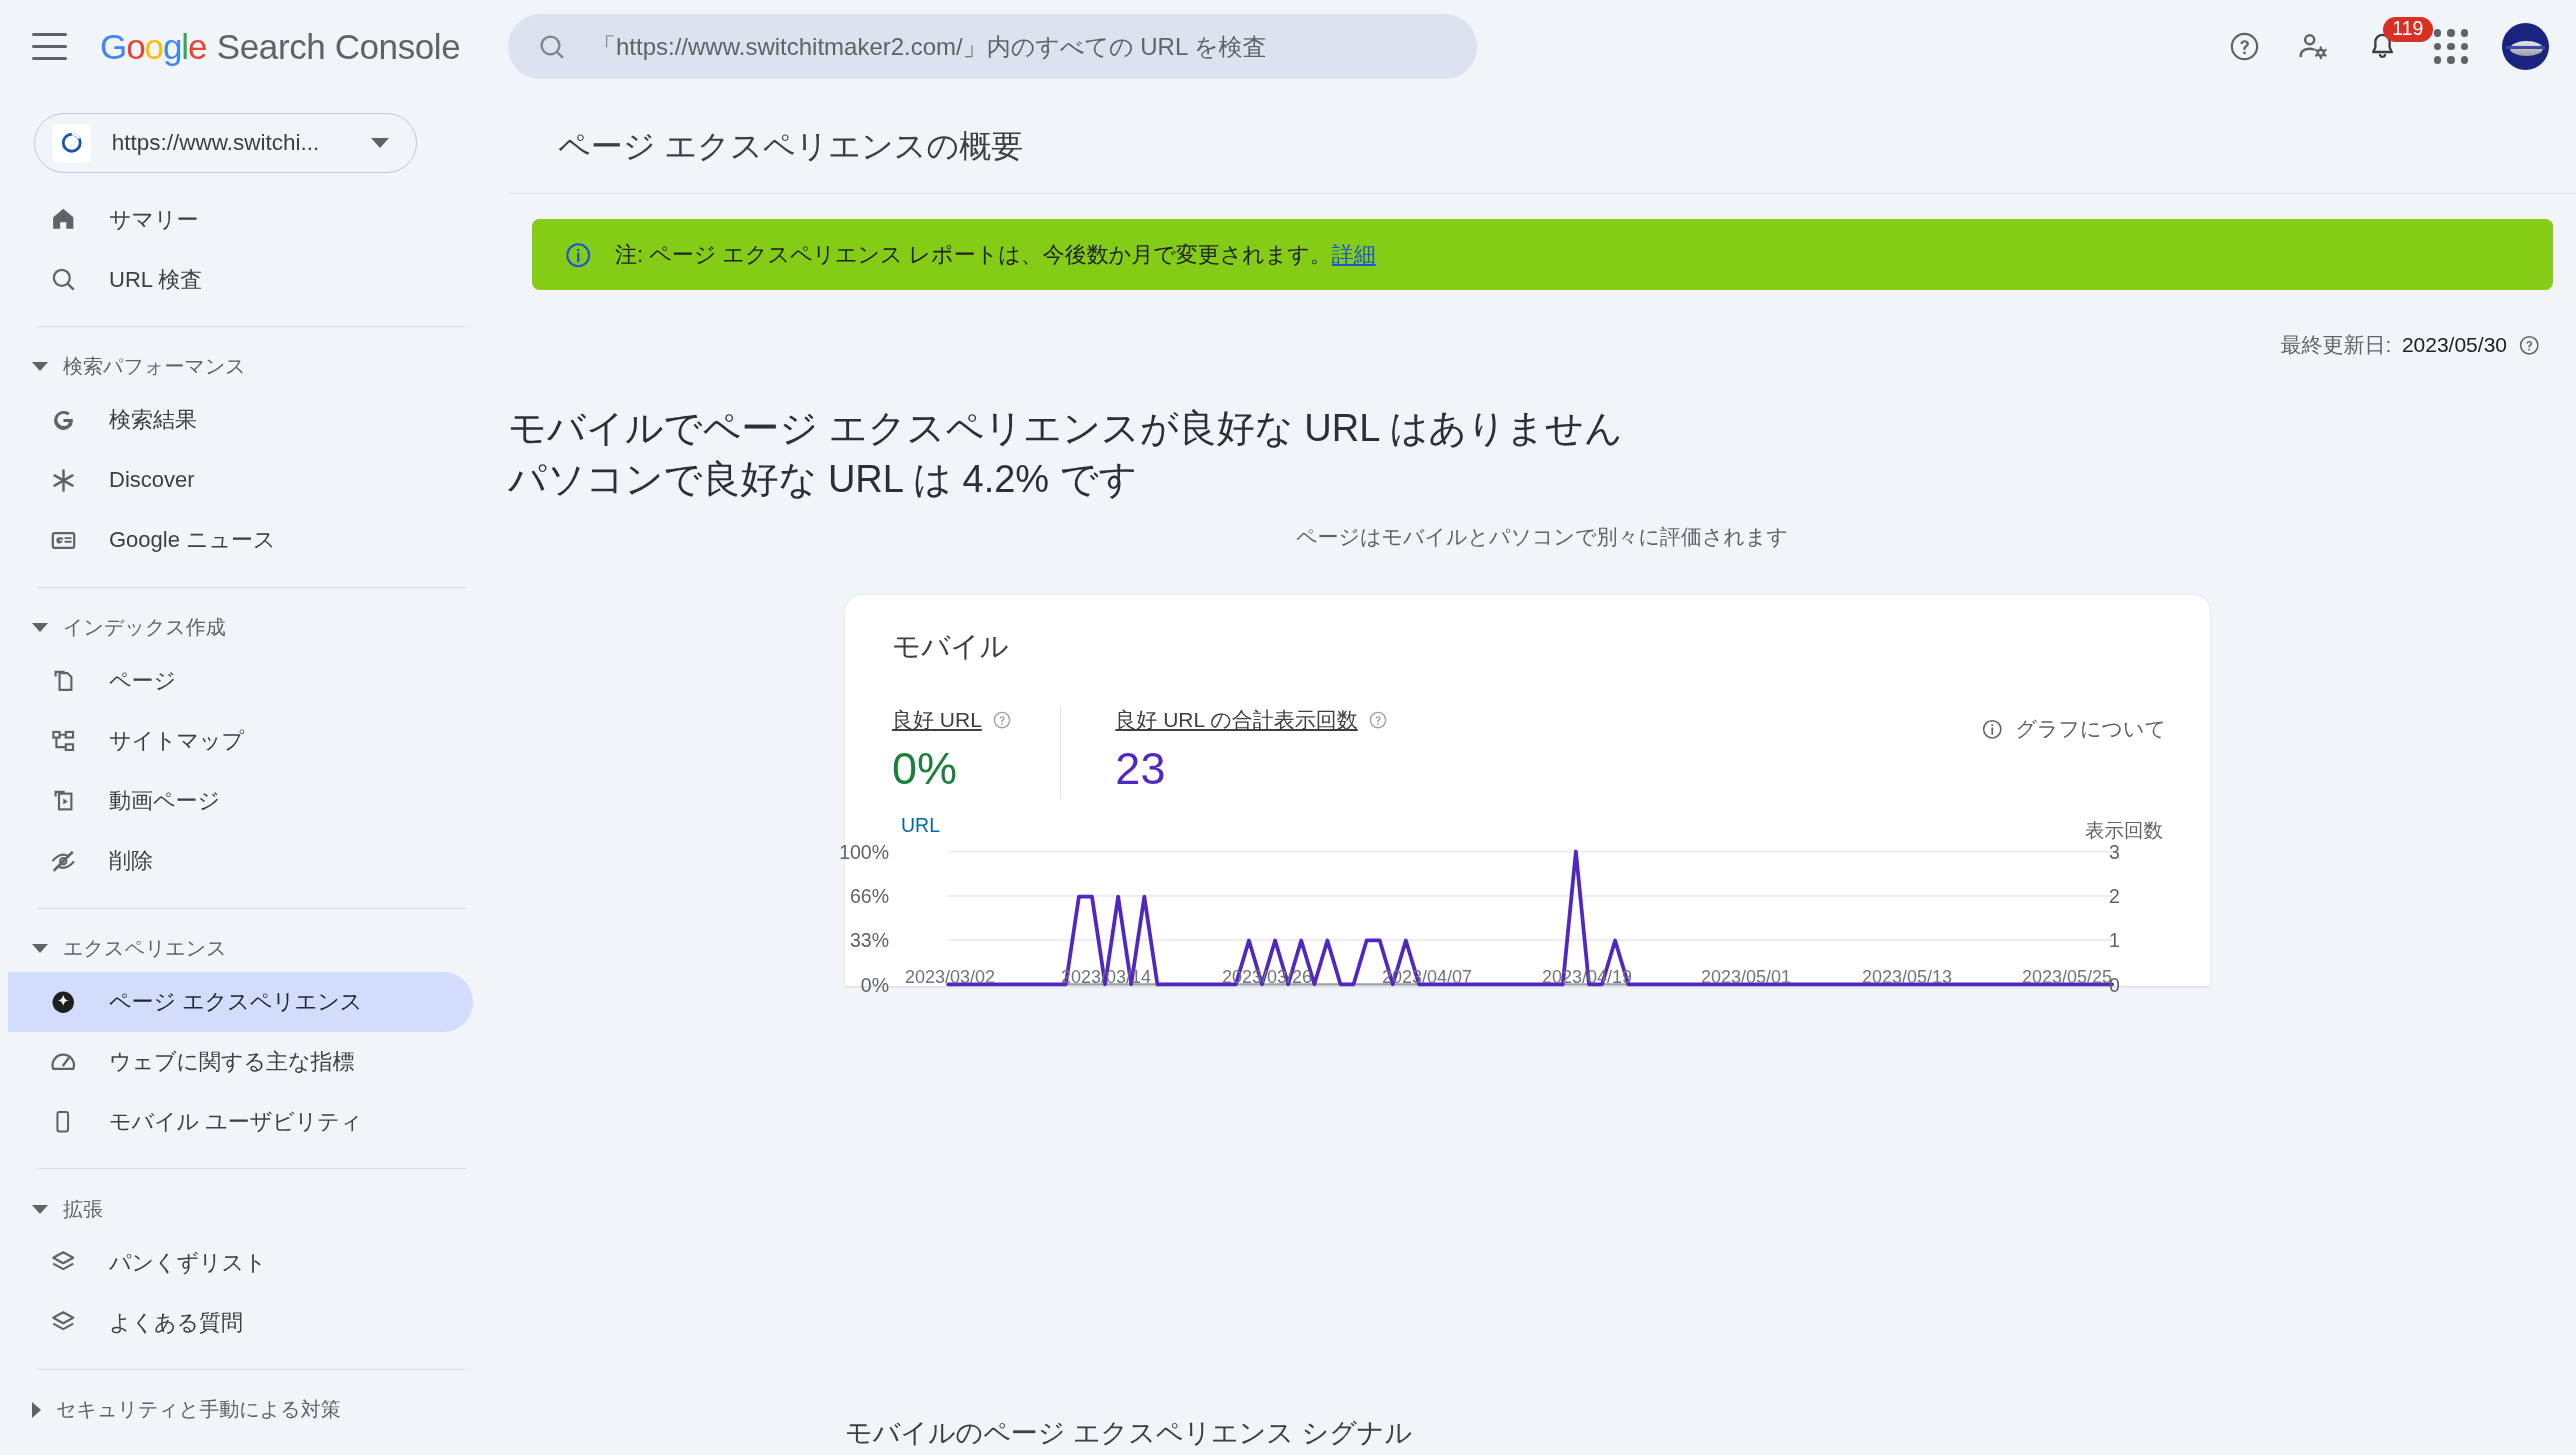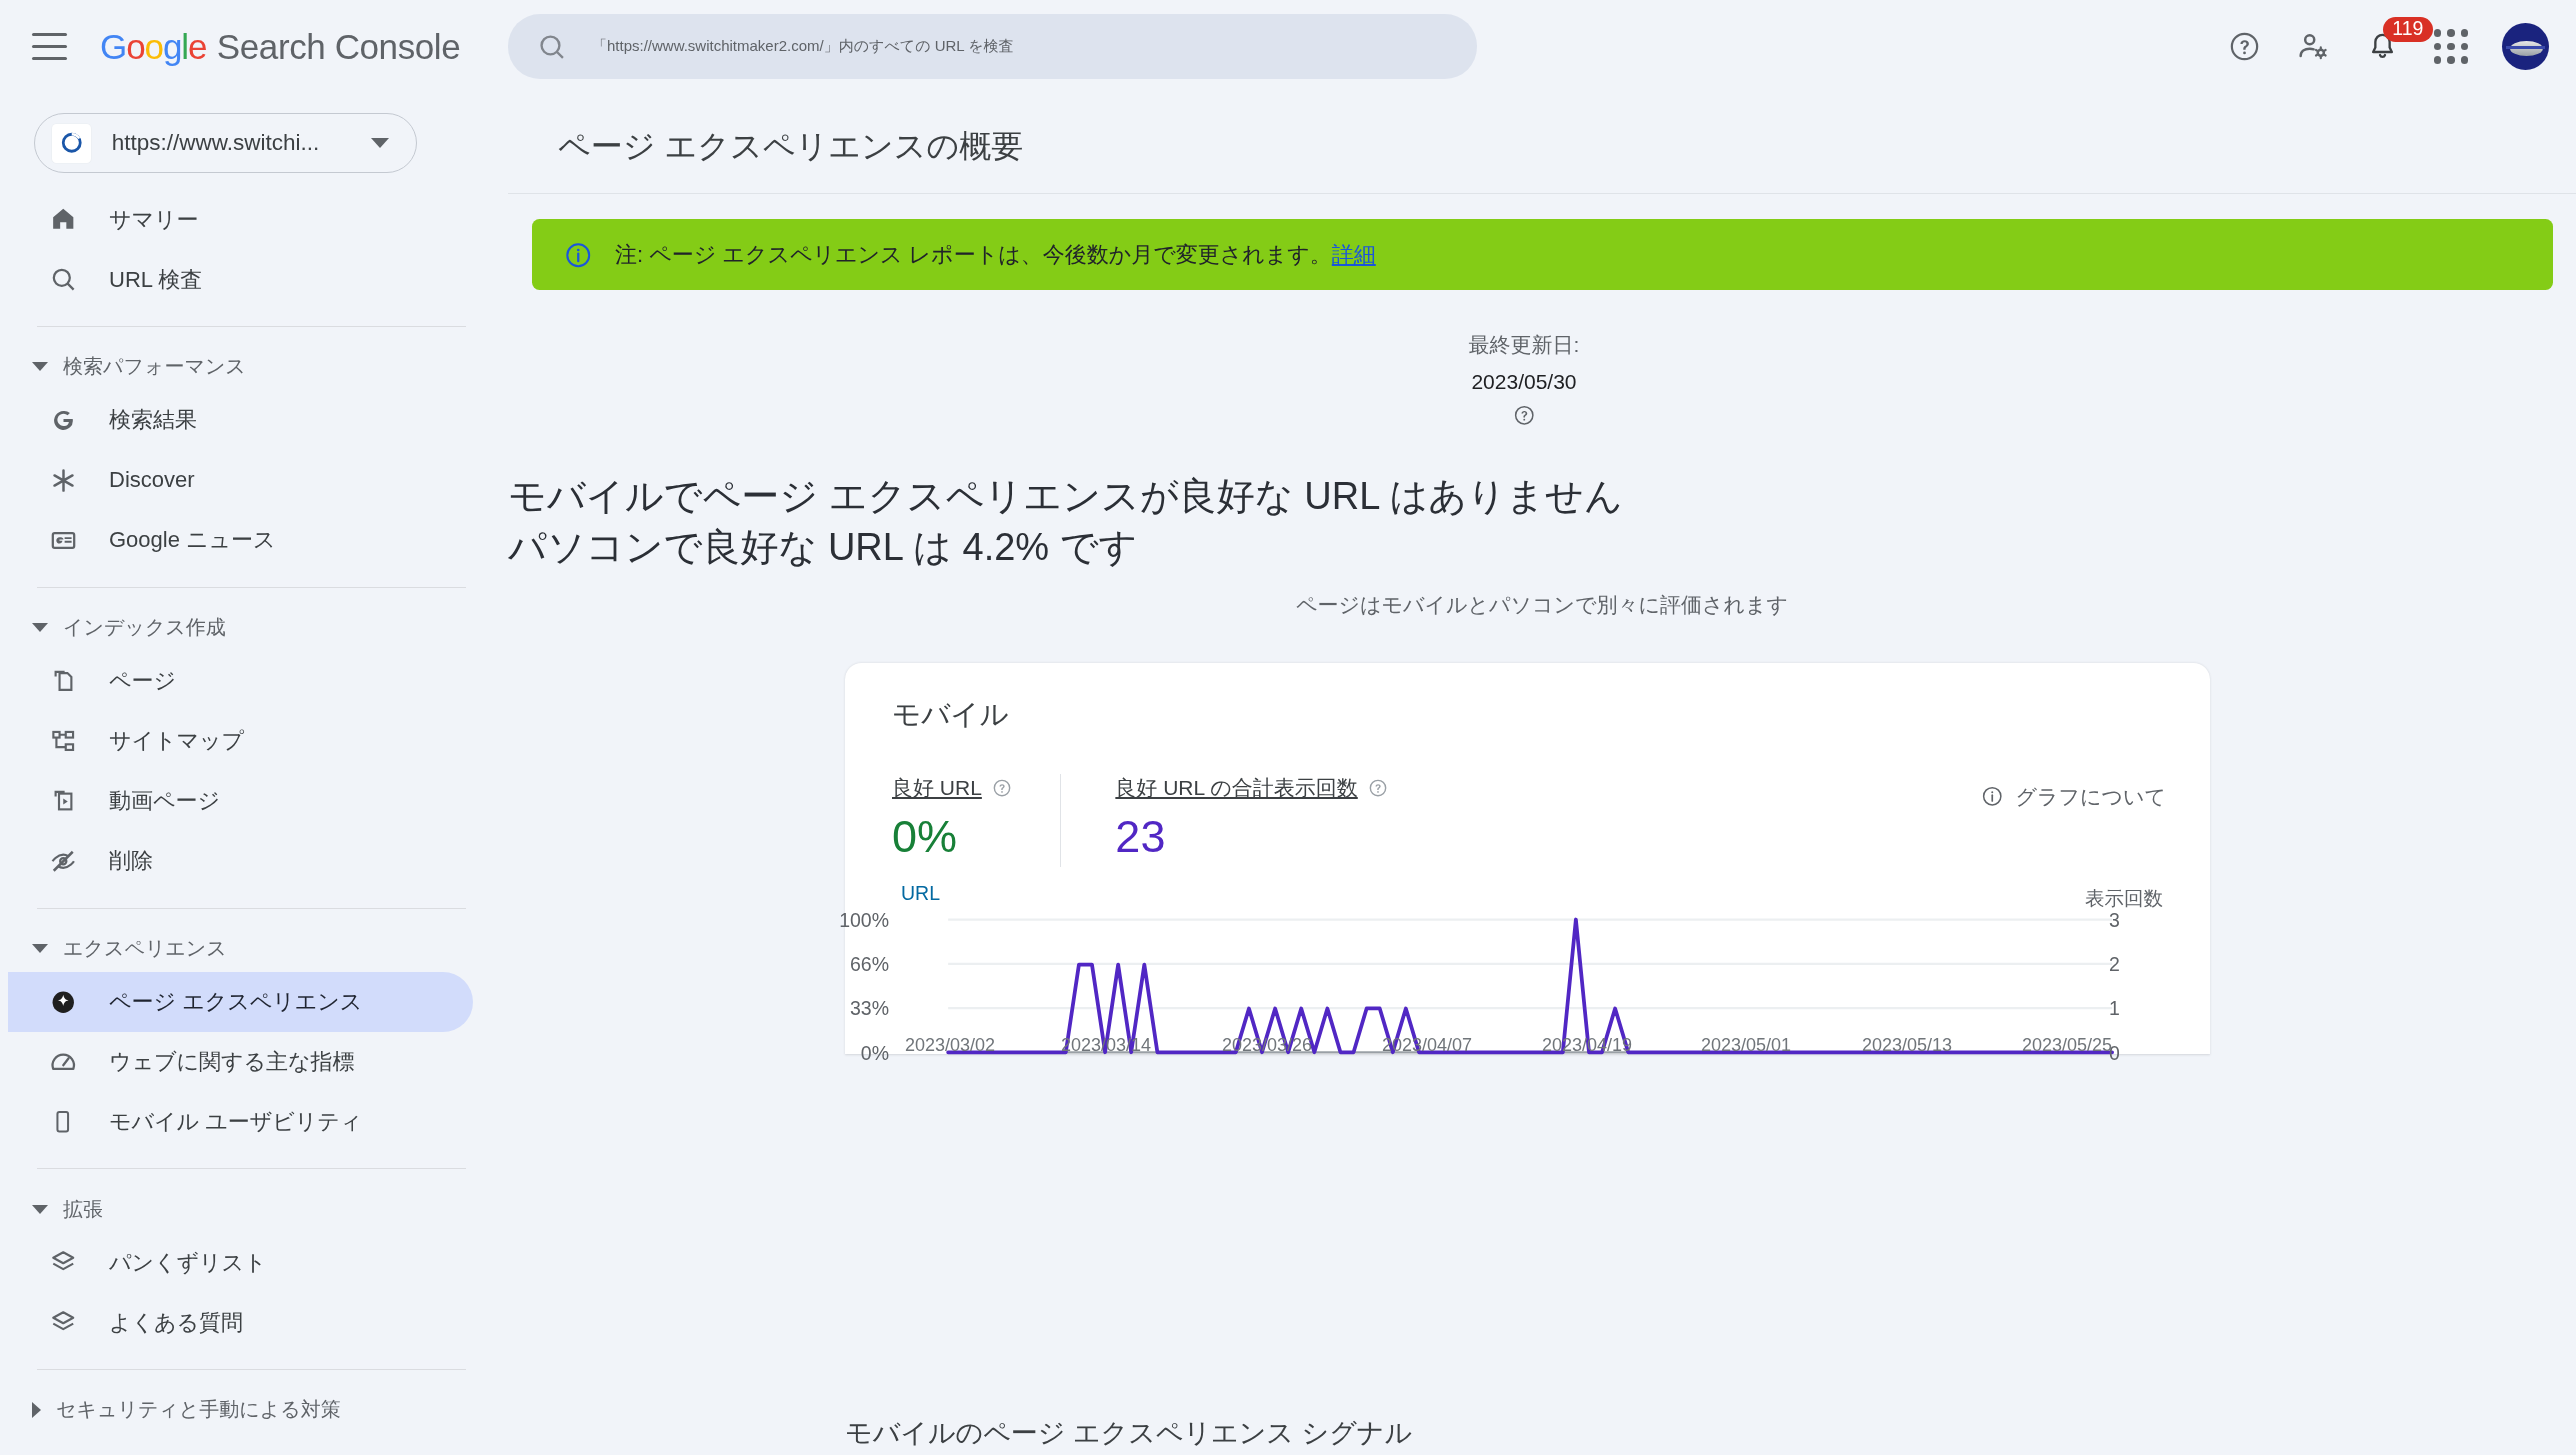--- a/index.html
+++ b/index.html
@@ -51,21 +51,21 @@
     width: 100%; height: 100%;
     background: #dde3ee;
     border-radius: 32px;
     display: flex; align-items: center;
     padding-left: 30px;
     cursor: text;
   }
   .search-icon { width: 28.5px; height: 28.5px; flex: 0 0 auto; opacity: .72; }
   .search-ph {
     margin-left: 25.5px;
-    font-size: 15px;
+    font-size: 24px;
     color: #5f6368;
     white-space: nowrap;
   }
 
   .topright {
     position: absolute; right: 27px; top: 0; height: 93px;
     display: flex; align-items: center; gap: 0;
   }
   .ticon {
     width: 69px; height: 69px;
@@ -212,21 +212,21 @@
     font-size: 22px; color: #20232a;
     white-space: nowrap;
   }
   .banner-link { color: #1a56db; text-decoration: underline; cursor: pointer; }
   .updated {
     margin-top: 41px;
     padding-right: 36px;
     text-align: right;
     font-size: 21px;
     color: #5f6368;
-    display: flex; align-items: center; justify-content: space-between; gap: 10.5px; flex-direction: column;
+    display: flex; align-items: center; justify-content: flex-end; gap: 10.5px;
   }
   .updated .u-date { color: #202124; }
 
   .headline {
     margin-top: 44px;
     text-align: left;
     font-size: 38px;
     color: #2b2f36;
     line-height: 1.34;
     font-weight: 400;

